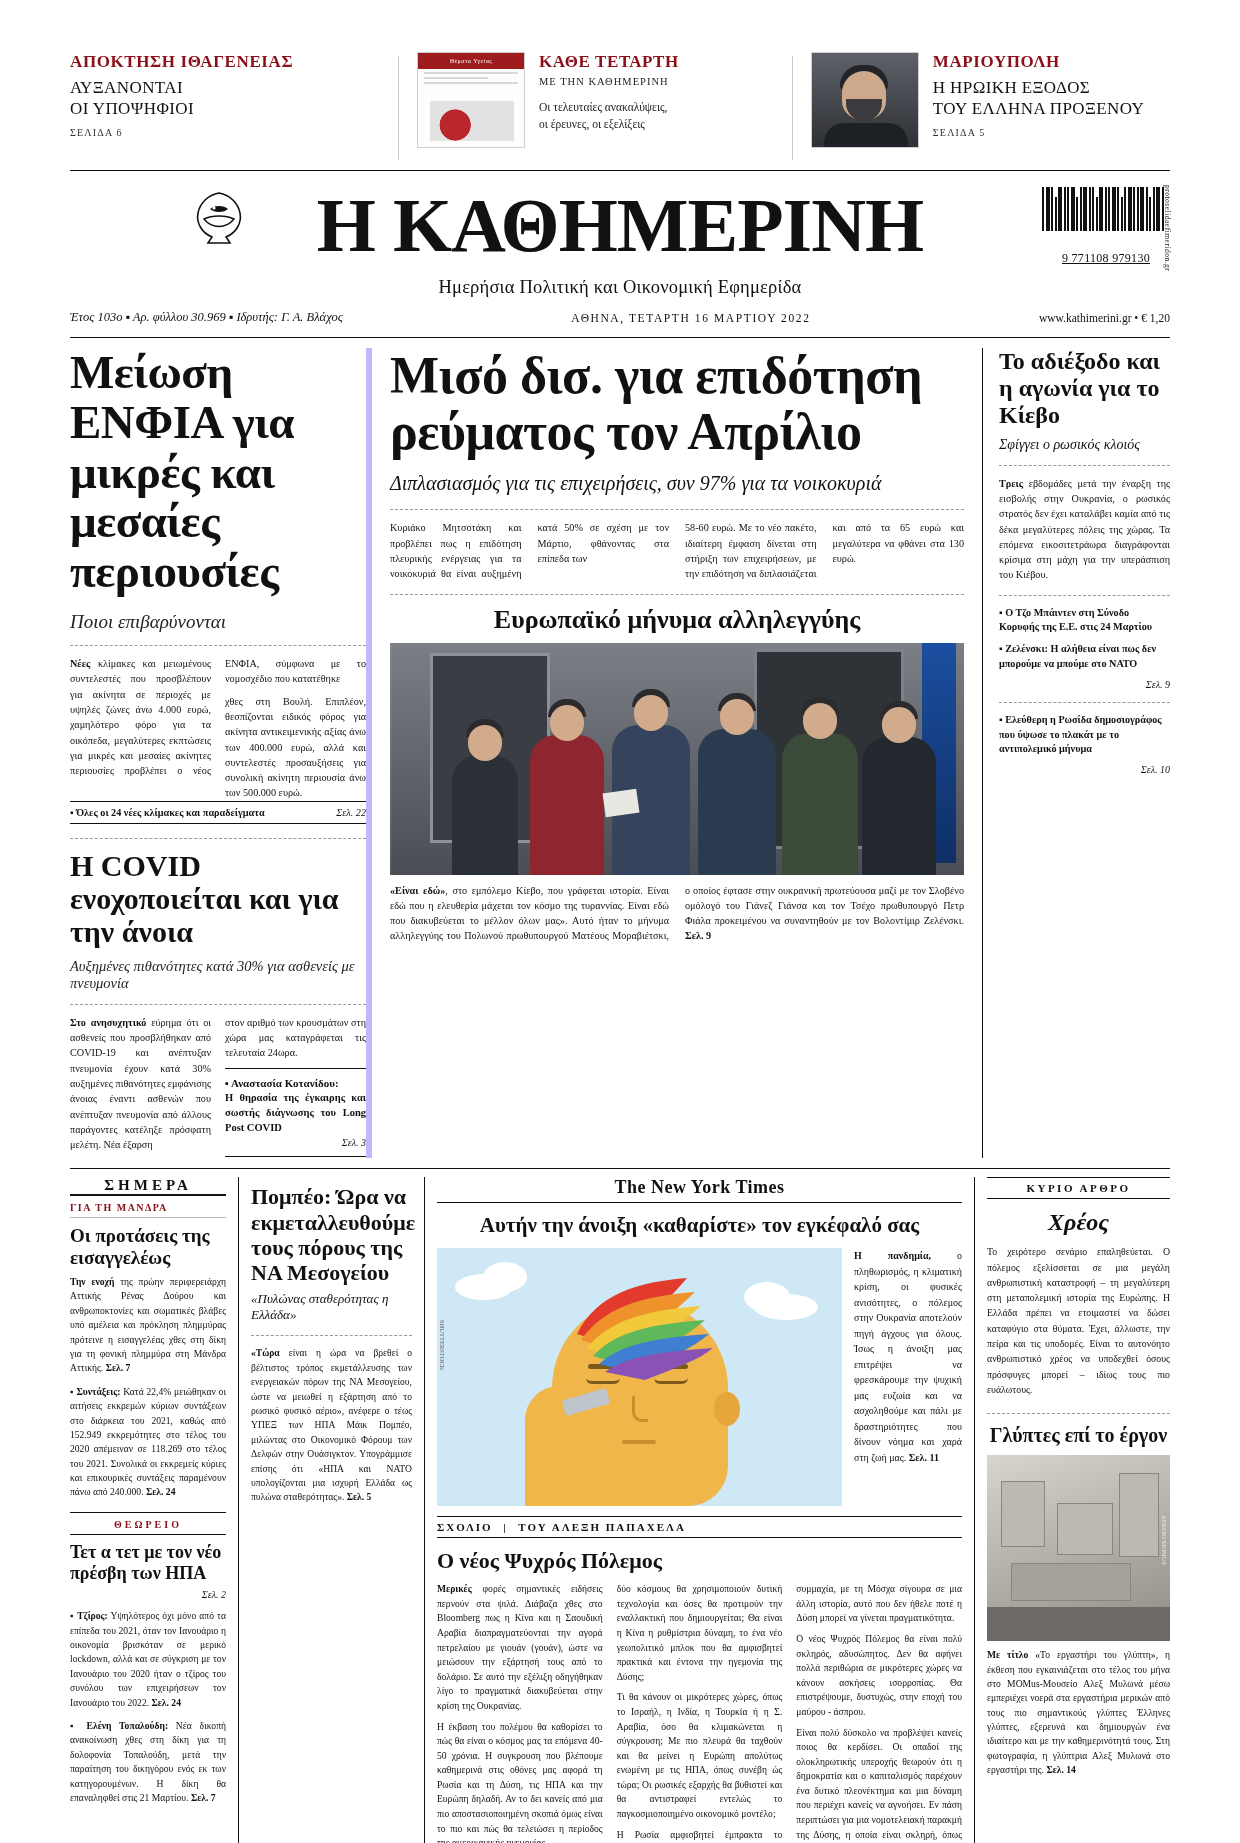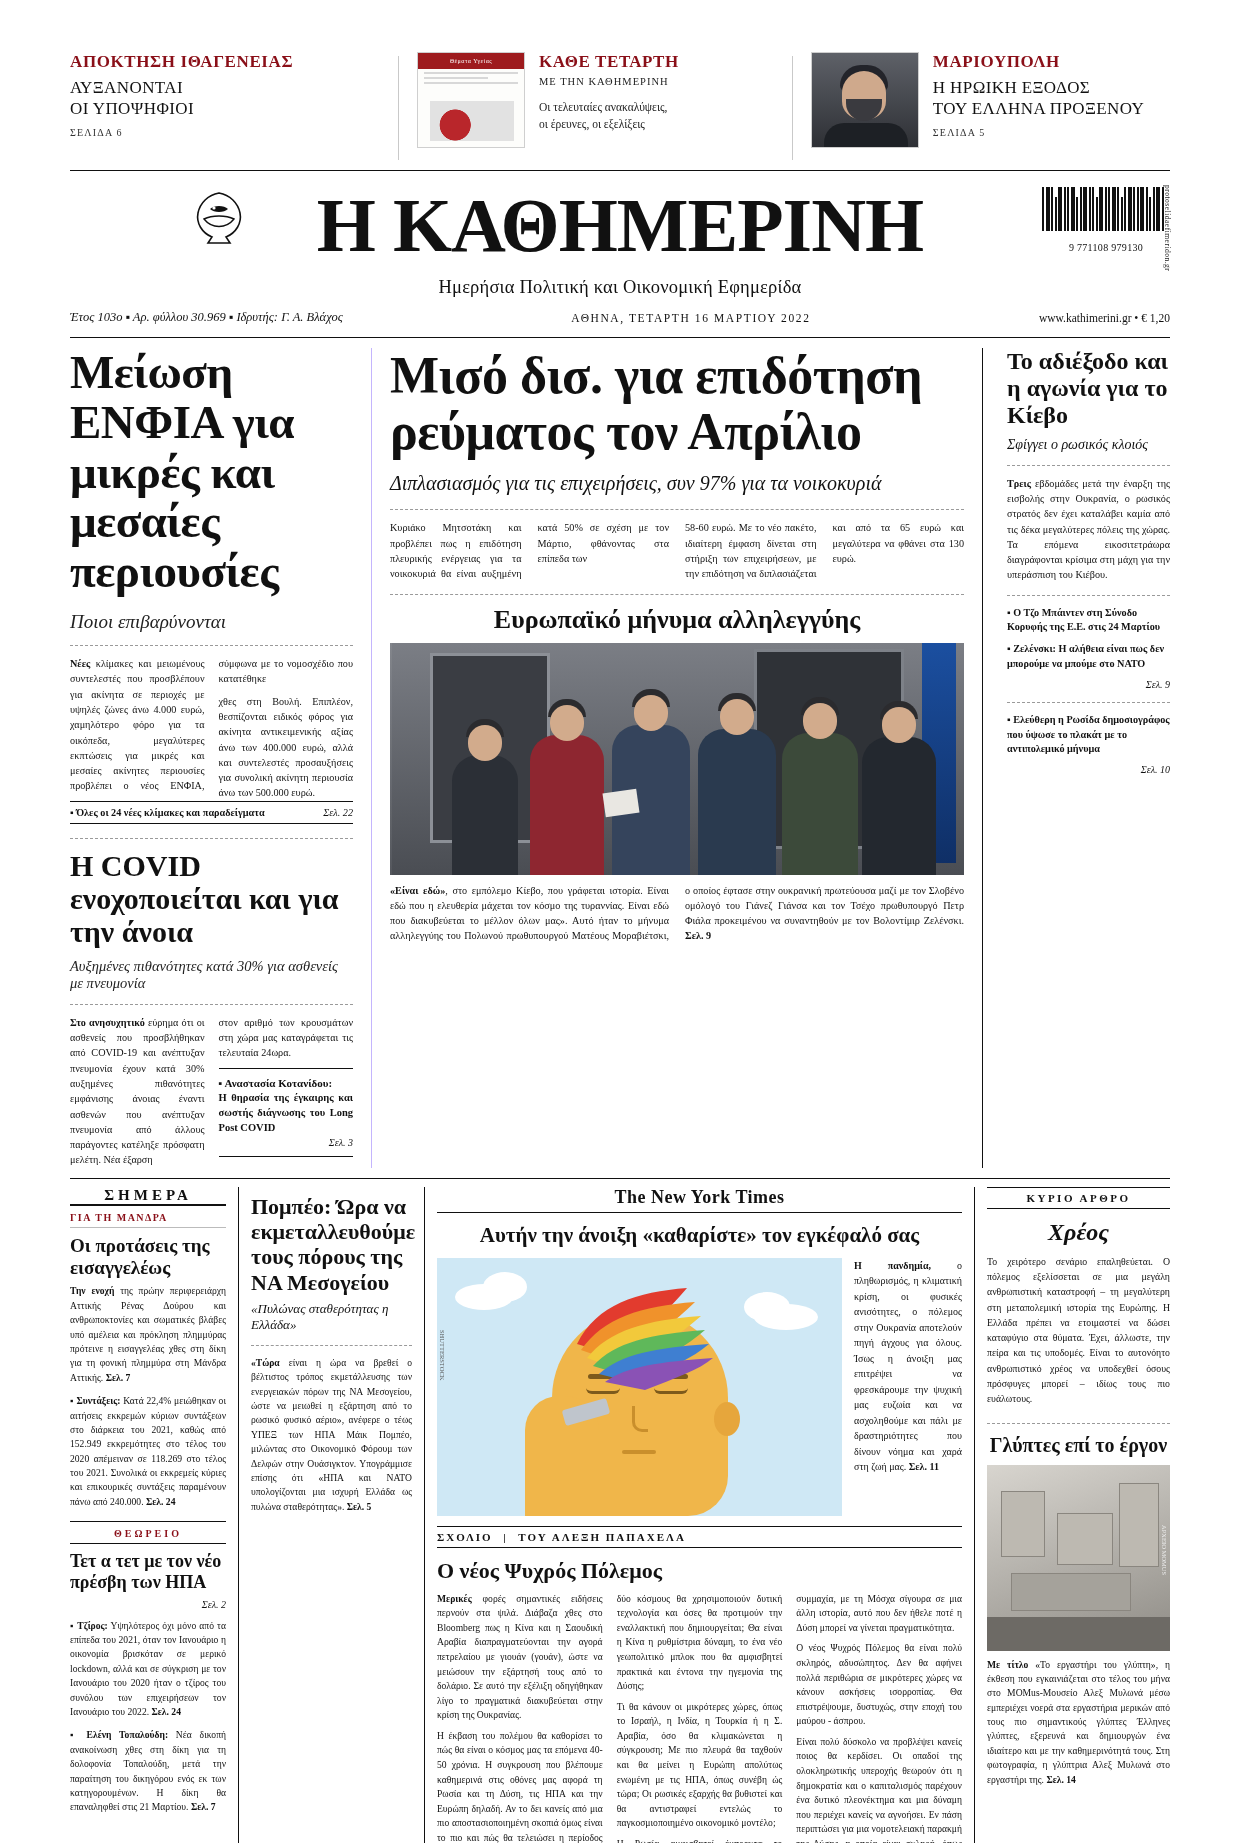--- a/index.html
+++ b/index.html
@@ -45,30 +45,30 @@
   
   .masthead { position:relative; padding-top:16px; text-align:center; }
   .mast-title { font-size:76px; line-height:1; font-weight:bold; letter-spacing:-1px; font-family:"Liberation Serif", serif; }
   .mast-sub { font-size:18.5px; margin-top:14px; letter-spacing:.2px; }
   .logo-bird { position:absolute; left:118px; top:18px; width:62px; height:58px; }
   .barcode { position:absolute; right:0; top:16px; width:128px; text-align:center; }
   .bars { height:44px; display:flex; gap:1.5px; align-items:flex-end; }
   .bars i { display:block; background:#111; width:2px; height:44px; }
   .bars i.w { width:4px; }
   .bars i.s { height:34px; }
-  .bc-txt { font-size:10px; letter-spacing:.3px; margin-top:11px; }
+  .bc-txt { font-size:12px; letter-spacing:.3px; margin-top:20px;text-decoration:underline; }
   .bc-side { position:absolute; right:-2px; top:14px; writing-mode:vertical-rl; font-size:7.5px; letter-spacing:.5px; color:#222; }
 
   .mast-meta { display:flex; justify-content:space-between; align-items:center; font-size:12.5px; margin-top:12px; padding-bottom:6px; }
   .mast-meta .center { letter-spacing:1.6px; font-size:11.5px; }
   .mast-meta .left i { font-style:italic; }
 
   
   .cols { display:flex; gap:0; margin-top:10px; }
-  .colA { width:302px; padding-right:18px; border-right:1px solid #c4b5fd; }
+  .colA { width:302px; border-right:6px solid #c4b5fd; }
   .colB { flex:1; padding:0 18px; }
 
   .lead-title { font-size:47px; line-height:1.06; font-weight:bold; letter-spacing:-.5px; }
   .lead-deck { font-size:19px; font-style:italic; margin-top:14px; color:#222; }
   .dash { border-top:1px dashed #9a9a9a; margin:12px 0 10px; }
 
   .body2 { column-count:2; column-gap:14px; font-size:10.2px; line-height:1.5; text-align:justify; hyphens:auto; }
   .body2 p { margin:0 0 7px 0; }
   .body2 b { font-weight:bold; }
   .bullet-box { border-top:1px solid #111; border-bottom:1px solid #111; padding:5px 0; font-size:10.2px; font-weight:bold; display:flex; justify-content:space-between; gap:8px; }
@@ -100,21 +100,21 @@
   .photo .door { position:absolute; left:40px; top:10px; width:120px; height:190px; background:#3a3d43; border:3px solid #8c9097; }
   .photo .door2 { position:absolute; right:60px; top:6px; width:150px; height:200px; background:#2f3237; border:3px solid #7d8188; }
   .photo .flag { position:absolute; right:8px; top:0; width:34px; height:220px; background:linear-gradient(180deg,#1b4fa0,#0f2f66); }
   .fig { position:absolute; bottom:0; border-radius:26px 26px 0 0; }
   .fig .hd { position:absolute; left:50%; transform:translateX(-50%); top:-30px; width:34px; height:36px; background:#d2ab8c; border-radius:17px; }
   .fig .hr { position:absolute; left:50%; transform:translateX(-50%); top:-36px; width:38px; height:18px; background:#2b2b2e; border-radius:19px 19px 0 0; }
   .caption { font-size:10.2px; line-height:1.5; text-align:justify; column-count:2; column-gap:16px; margin-top:8px; }
   .caption b { font-weight:bold; }
 
   
-  .colC { width:188px; padding-left:24px; border-left:1px solid #111; }
+  .colC { width:188px; padding-left:16px; border-left:1px solid #111; }
   .rail-h { font-size:24px; line-height:1.12; font-weight:bold; }
   .rail-deck { font-size:14px; font-style:italic; margin-top:8px; }
   .rail-body { font-size:10.2px; line-height:1.5; text-align:justify; margin-top:8px; }
   .rail-li { font-size:10.2px; line-height:1.45; font-weight:bold; margin:7px 0; }
   .rail-pg { text-align:right; font-style:italic; font-size:10px; }
 
   
   .lower { display:flex; margin-top:10px; border-top:1px solid #111; padding-top:8px; }
   .lw1 { width:168px; padding-right:12px; }
   .lw2 { width:186px; padding:0 12px; border-left:1px solid #111; }

